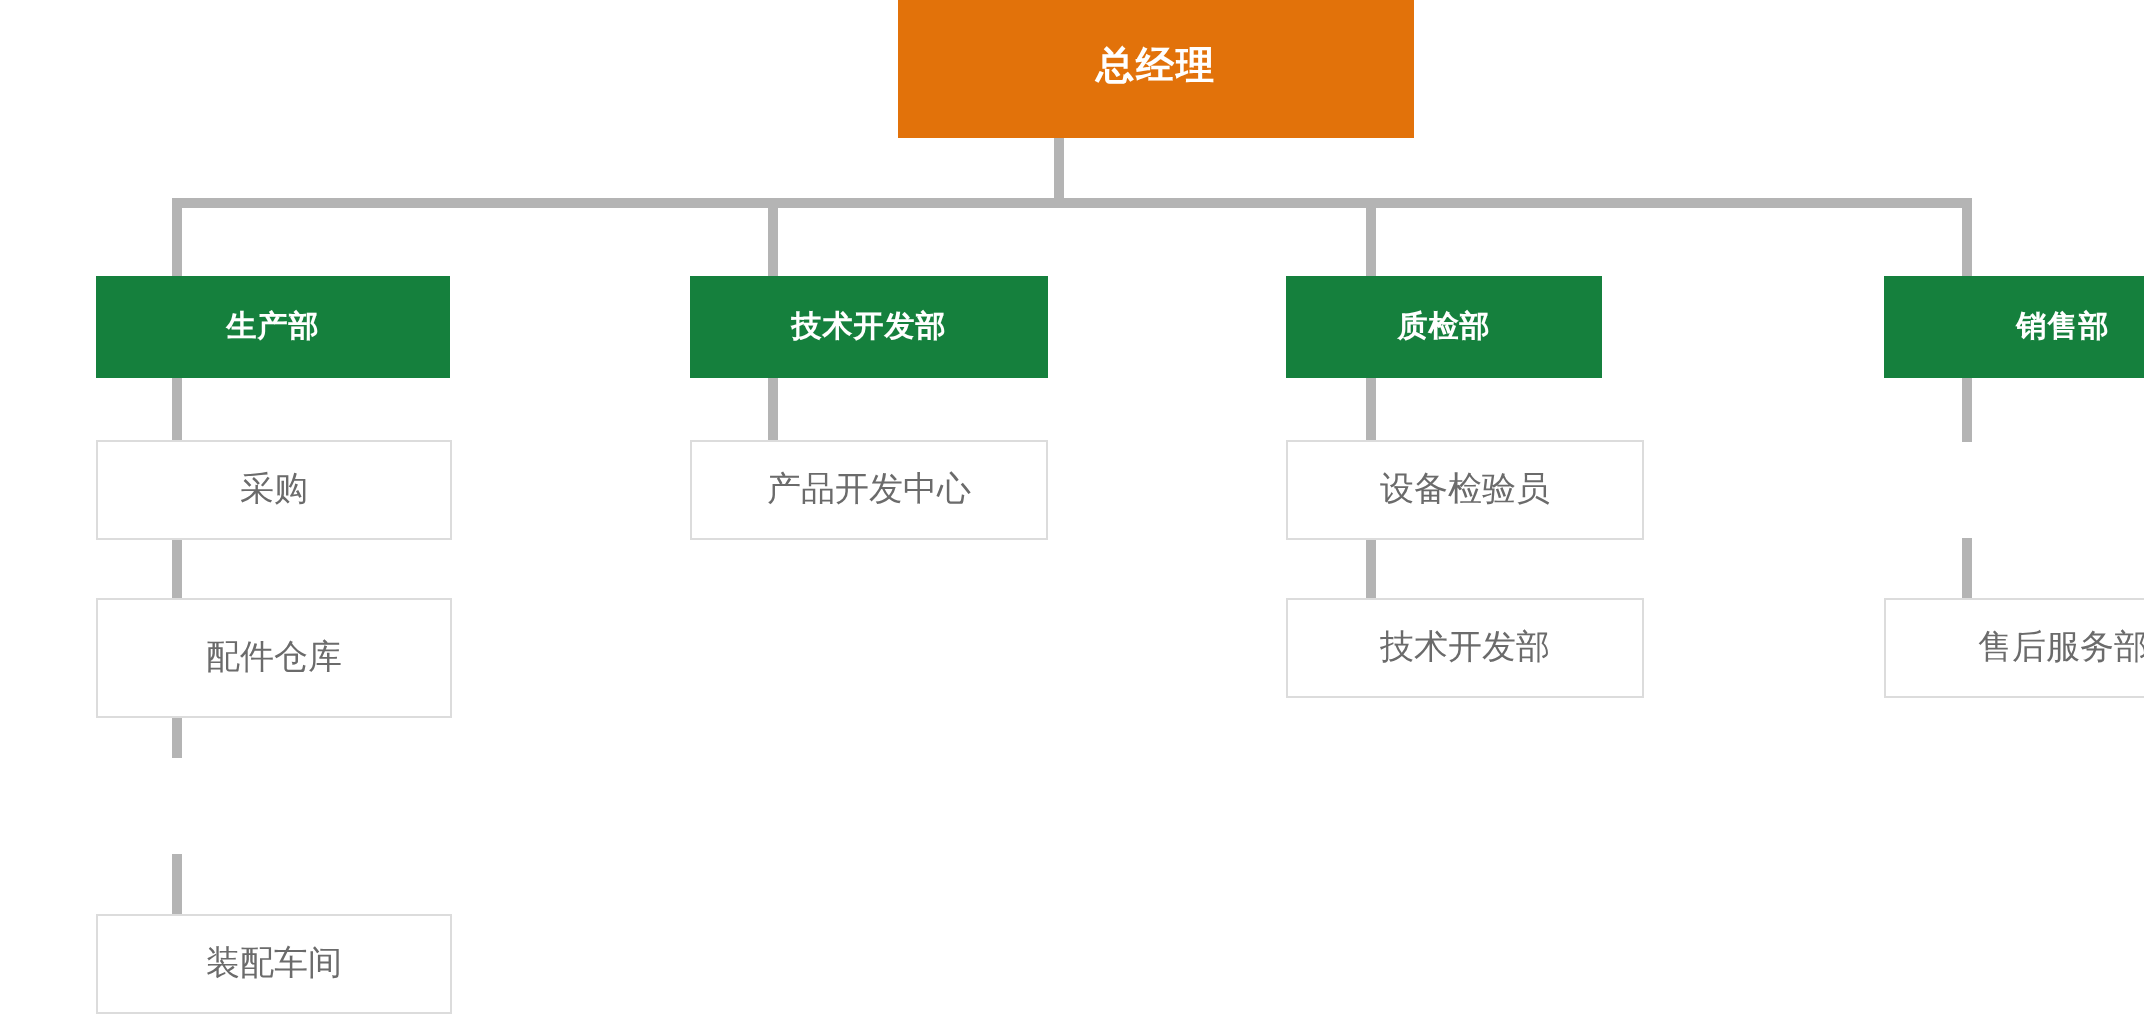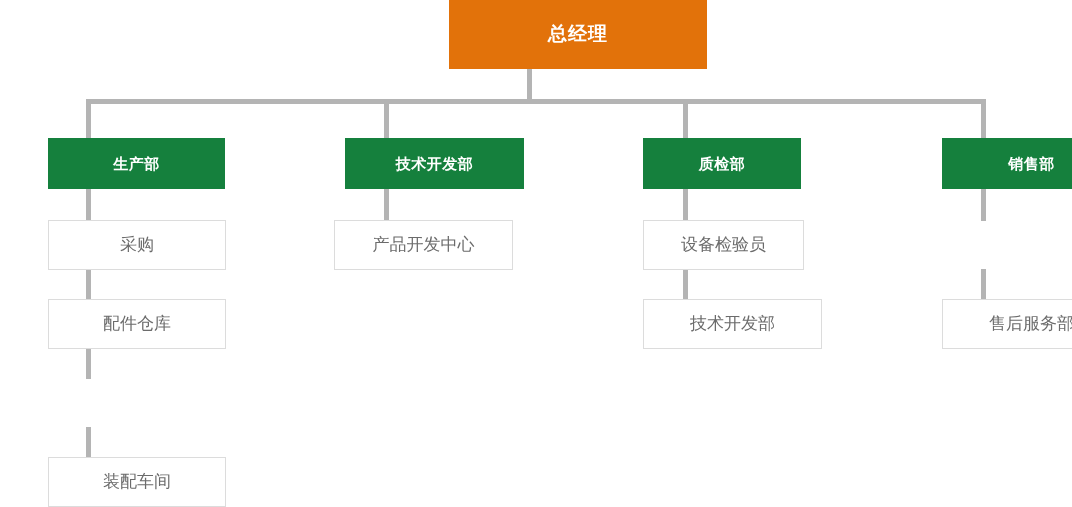--- a/index.html
+++ b/index.html
@@ -93,23 +93,23 @@
   <div class="conn conn-v" style="left:981px; top:269px; height:31px;"></div>
 
   <div class="node node-root" style="left:401px; top:0px; width:258px; height:69px;">总经理</div>
 
   <div class="node node-dept" style="left:0px; top:138px; width:177px; height:51px;">生产部</div>
   <div class="node node-dept" style="left:297px; top:138px; width:179px; height:51px;">技术开发部</div>
   <div class="node node-dept" style="left:595px; top:138px; width:158px; height:51px;">质检部</div>
   <div class="node node-dept" style="left:894px; top:138px; width:179px; height:51px;">销售部</div>
 
   <div class="node node-sub" style="left:0px; top:220px; width:178px; height:50px;">采购</div>
-  <div class="node node-sub" style="left:0px; top:299px; width:178px; height:50px;">配件仓库</div>
+  <div class="node node-sub" style="left:0px; top:299px; width:178px; height:60px;">配件仓库</div>
   <div class="node node-sub" style="left:0px; top:457px; width:178px; height:50px;">装配车间</div>
 
-  <div class="node node-sub" style="left:286px; top:220px; width:179px; height:50px;">产品开发中心</div>
+  <div class="node node-sub" style="left:297px; top:220px; width:179px; height:50px;">产品开发中心</div>
 
-  <div class="node node-sub" style="left:595px; top:220px; width:161px; height:50px;">设备检验员</div>
+  <div class="node node-sub" style="left:595px; top:220px; width:179px; height:50px;">设备检验员</div>
   <div class="node node-sub" style="left:595px; top:299px; width:179px; height:50px;">技术开发部</div>
 
   <div class="node node-sub" style="left:894px; top:299px; width:179px; height:50px;">售后服务部</div>
 
 </div>
 
 </body></html>

